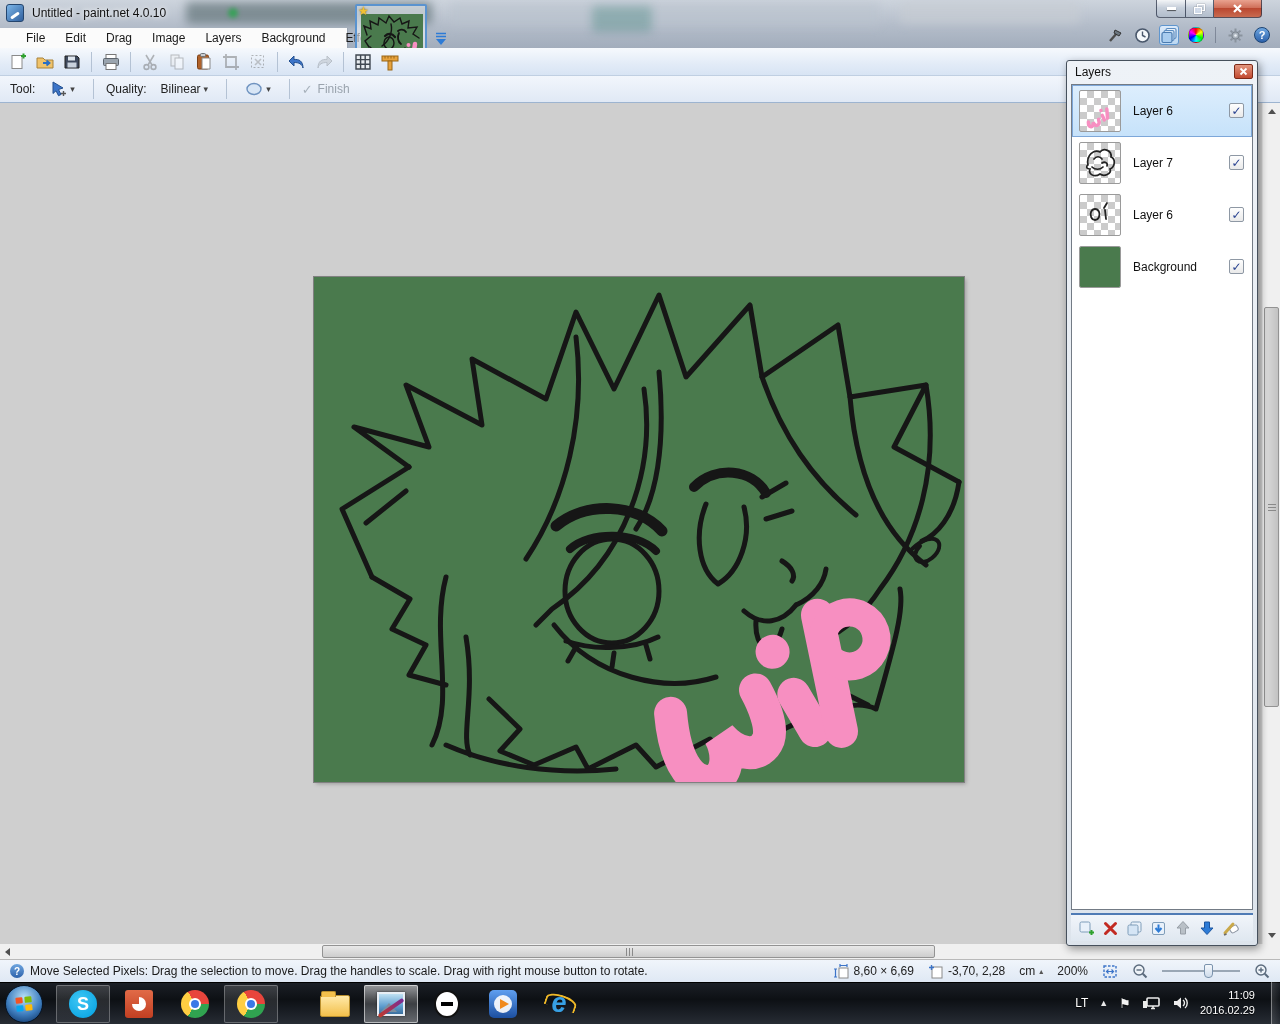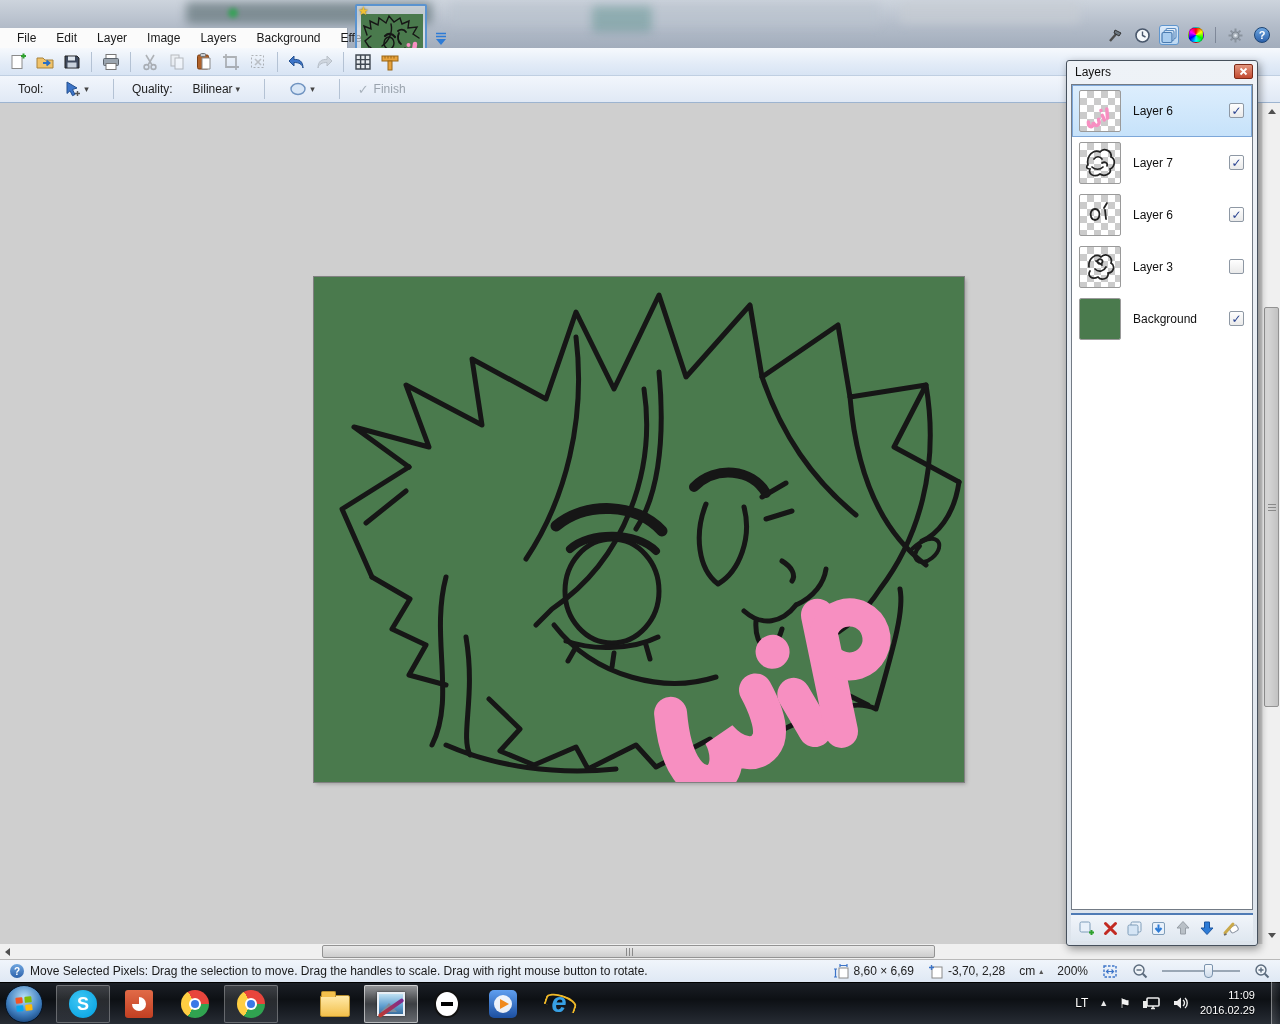--- a/index.html
+++ b/index.html
@@ -27,21 +27,21 @@
   .win-btn.close { width:48px; border-left:none; border-radius:0 0 4px 0;
     background:linear-gradient(#e9a28f,#d0705a 45%,#b9452e 46%,#c96a4f); }
   .min-glyph { width:9px; height:3px; background:#fff; box-shadow:0 1px 1px rgba(0,0,0,.6); }
   .restore-glyph { position:relative; width:11px; height:10px; }
   .restore-glyph i { position:absolute; border:1px solid #fff; box-shadow:0 0 1px rgba(0,0,0,.5); }
   .restore-glyph i:nth-child(1){ left:3px; top:0; width:8px; height:7px; }
   .restore-glyph i:nth-child(2){ left:0; top:3px; width:8px; height:7px; background:rgba(210,220,235,.9); }
 
   
   .menubar { position:absolute; top:28px; left:0; width:348px; height:20px; background:#fbfbfb;
-    display:flex; align-items:center; padding-left:7px; gap:0; border-right:1px solid #9aa4b2; }
+    display:flex; align-items:center; padding-left:16px; gap:0; border-right:1px solid #9aa4b2; }
   .menu-item { padding:2px 10px; color:#1a1a1a; cursor:default; }
 
   
   .util-icons { position:absolute; top:25px; right:8px; display:flex; align-items:center; gap:7px; }
   .util-btn { width:20px; height:20px; display:flex; align-items:center; justify-content:center; border-radius:3px; }
   .util-btn.active { border:1px solid #5f96cf; background:linear-gradient(#dceafa,#bcd8f2); }
   .util-sep { width:1px; height:16px; background:rgba(70,80,100,.45); margin:0 2px; }
   .color-wheel { width:16px; height:16px; border-radius:50%;
     background:conic-gradient(#f00,#ff0,#0f0,#0ff,#00f,#f0f,#f00); border:1px solid rgba(0,0,0,.25); }
   .help-circle { width:16px; height:16px; border-radius:50%; background:linear-gradient(#6ea6e0,#2d62ab);
@@ -57,21 +57,21 @@
   .image-list-chevron { position:absolute; left:433px; top:32px; width:16px; height:14px; }
 
   
   .toolbar { position:absolute; top:48px; left:0; width:1280px; height:28px;
     background:linear-gradient(#f6f9fd,#e2ebf7 60%,#d8e4f4); border-bottom:1px solid #c0cfe2;
     display:flex; align-items:center; padding-left:6px; gap:3px; }
   .tb-btn { width:24px; height:24px; display:flex; align-items:center; justify-content:center; border-radius:3px; }
   .tb-sep { width:1px; height:20px; background:#b4c2d4; margin:0 4px; }
   .tool-options { position:absolute; top:76px; left:0; width:1280px; height:27px;
     background:linear-gradient(#f2f6fc,#e0e9f5); border-bottom:1px solid #9db4d0;
-    display:flex; align-items:center; padding-left:18px; gap:14px; color:#222; }
+    display:flex; align-items:center; padding-left:10px; gap:8px; color:#222; }
   .dd-arrow { font-size:9px; color:#444; margin-left:3px; }
   .dropdown { display:flex; align-items:center; padding:2px 6px; border-radius:2px; }
   .finish { display:flex; align-items:center; gap:5px; color:#9aa3ad; }
   .finish .chk { color:#a8b2bc; font-size:13px; }
 
   
   .workspace { position:absolute; top:103px; left:0; width:1262px; height:841px; background:#cfcfcf; }
   .canvas { position:absolute; left:314px; top:174px; width:650px; height:505px; background:#4A7A4D;
     box-shadow:0 0 0 1px #808080, 2px 2px 4px rgba(0,0,0,.25); }
   .canvas svg { display:block; }
@@ -196,25 +196,45 @@
 
 <div class="screen">
 
   <div class="glass">
     <div class="blur-blob" style="left:186px;top:2px;width:246px;height:22px;background:rgba(72,92,96,.55);"></div>
     <div class="blur-blob" style="left:228px;top:8px;width:10px;height:10px;background:#3aa05a;border-radius:50%;filter:blur(2px);"></div>
     <div class="blur-blob" style="left:450px;top:2px;width:430px;height:24px;background:rgba(185,195,205,.55);"></div>
     <div class="blur-blob" style="left:592px;top:6px;width:60px;height:26px;background:rgba(60,130,120,.35);"></div>
     <div class="blur-blob" style="left:900px;top:2px;width:180px;height:22px;background:rgba(200,205,212,.6);"></div>
   </div>
+  <div class="titlebar-content">
+    <div class="app-icon"></div>
+    <div class="window-title">Untitled - paint.net 4.0.10</div>
+    <div class="win-buttons">
+      <div class="win-btn min">
+          <span class="min-glyph"></span>
+        </div>
+      <div class="win-btn restore">
+          <span class="restore-glyph">
+            <i></i>
+            <i></i>
+          </span>
+        </div>
+      <div class="win-btn close">
+        <svg width="11" height="11">
+            <path d="M2,2 L9,9 M9,2 L2,9" stroke="#fff" stroke-width="2.2"></path>
+          </svg>
+      </div>
+    </div>
+  </div>
 
   <div class="menubar">
     <span class="menu-item">File</span>
     <span class="menu-item">Edit</span>
-    <span class="menu-item">Layer</span>
+    <span class="menu-item">Drag</span>
     <span class="menu-item">Image</span>
     <span class="menu-item">Layers</span>
     <span class="menu-item">Background</span>
     <span class="menu-item">Effects</span>
   </div>
 
   <div class="util-icons">
     <div class="util-btn">
       <svg width="17" height="17">
         <path d="M3,14 L10,6" stroke="#4c4c4c" stroke-width="2.4"></path>
@@ -561,31 +581,20 @@
           <svg width="40" height="40" viewBox="0 0 40 40">
             <path d="M15,25 a4.5,5.5 0 1,1 0.1,0 M24,13 l3,-5 M25,15 l1,9" stroke="#222" stroke-width="1.8" fill="none" stroke-linecap="round"></path>
           </svg>
         </div>
         <span class="layer-name">Layer 6</span>
         <span class="layer-check">
             <span>✓</span>
           </span>
       </div>
 
-      <div class="layer-row">
-        <div class="layer-thumb">
-          <svg width="40" height="40" viewBox="0 0 40 40">
-            <path d="M9,20 C8,11 16,6 21,10 C26,5 33,10 31,16 C36,19 33,26 28,26 C29,32 21,34 18,30 C12,33 7,29 10,24 M16,14 l6,4 M15,22 c4,4 9,2 11,-2 M20,17 a2.5,2.5 0 1,1 .1,0" stroke="#222" stroke-width="1.7" fill="none" stroke-linecap="round"></path>
-          </svg>
-        </div>
-        <span class="layer-name">Layer 3</span>
-        <span class="layer-check">
-            <span style="visibility: hidden;">✓</span>
-          </span>
-      </div>
 
 
       <div class="layer-row">
         <div class="layer-thumb">
           <svg width="40" height="40" viewBox="0 0 40 40">
             <rect x="0" y="0" width="40" height="40" fill="#4A7A4D"></rect>
           </svg>
         </div>
         <span class="layer-name">Background</span>
         <span class="layer-check">

